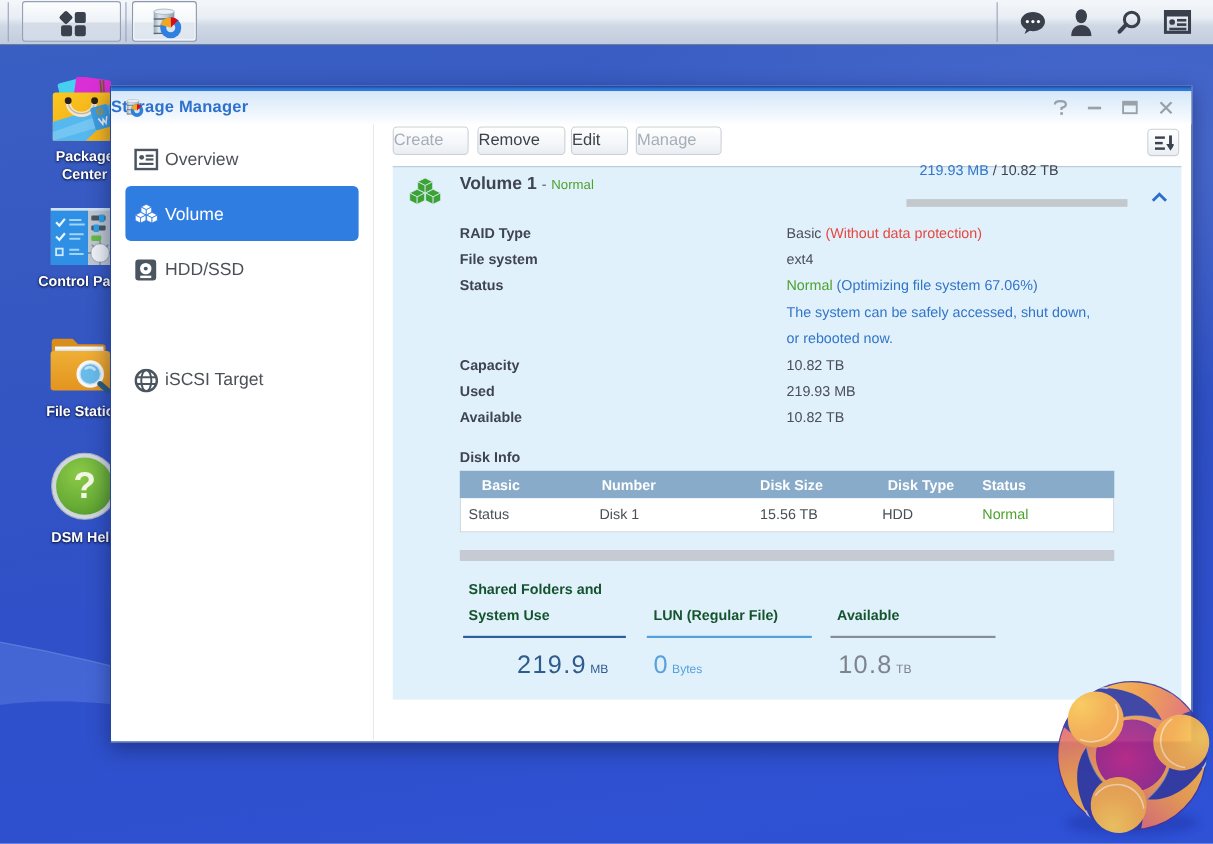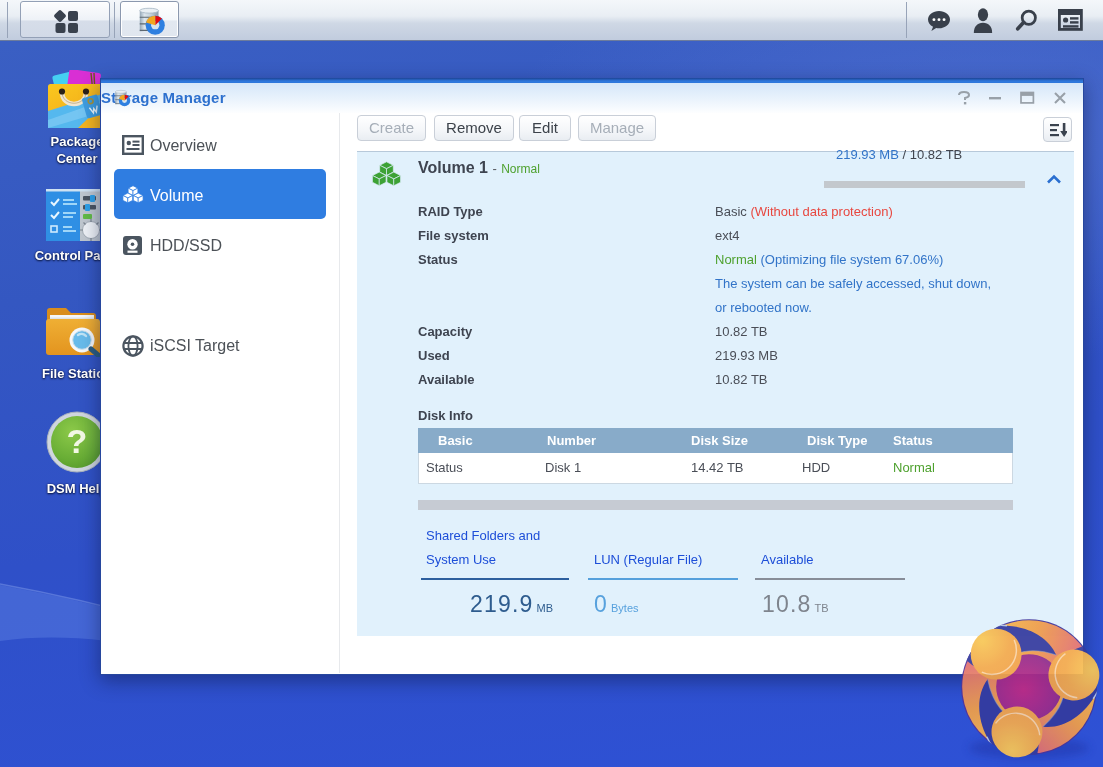--- a/index.html
+++ b/index.html
@@ -38,32 +38,32 @@
   #side{left:0;top:35px;width:238px;height:560px;background:#fff;}
   #sidediv{left:238px;top:35px;width:1px;height:560px;background:#e7e9ec;}
   .sitem{left:0;width:238px;height:50px;color:#4c5157;font-size:16px;}
   .sitem .sico{left:21px;top:15px;}
   .sitem .stext{left:49px;top:17px;}
   #selrect{left:13px;top:56px;width:212px;height:50px;background:#2f7de1;border-radius:5px;}
 
   
   .btn{top:37px;height:26px;border:1px solid #c9cfd8;border-radius:4px;box-sizing:border-box;
     background:linear-gradient(#ffffff,#f4f6f9 60%,#e9edf2);
-    font-size:15px;color:#3c424a;text-align:center;line-height:24px;}
+    font-size:15px;color:#3c424a;line-height:24px;}
   .btn.dis{color:#a6aeb8;}
 
   
   #panel{left:256px;top:73px;width:717px;height:485px;background:#e1f1fc;border-top:1px solid #b7c9da;box-sizing:border-box;}
   .lbl{font-size:13px;font-weight:bold;color:#3e4450;}
   .val{font-size:13px;color:#4a4e57;}
   .blue{color:#3274c8;}
   .green{color:#4ea12e;}
   .red{color:#e8473f;}
   .thead{font-size:13px;font-weight:bold;color:#fff;}
-  .leg{font-size:13px;color:#1d4ed8;}
+  .leg{font-size:13px;color:#14532d;font-weight:bold;}
   .bigv{font-size:23px;line-height:23px;letter-spacing:1.2px;}
   .bigv .unit{font-size:11px;letter-spacing:0;margin-left:3px;}
 </style>
 </head>
 <body>
 <div id="stage">
   <svg width="0" height="0" style="position:absolute">
     <defs>
       <g id="cubes">
         <path d="M18 1 L26 5 L18 9 L10 5 Z"></path>
@@ -294,21 +294,21 @@
       <div class="abs lbl" style="left:317px;top:330px;">Disk Info</div>
       <div class="abs" style="left:317px;top:350px;width:595px;height:25px;background:#88abc9;"></div>
       <div class="abs" style="left:317px;top:375px;width:595px;height:31px;background:#fff;border:1px solid #ccd8e2;border-top:none;box-sizing:border-box;"></div>
       <div class="abs thead" style="left:337px;top:355px;">Basic</div>
       <div class="abs thead" style="left:446px;top:355px;">Number</div>
       <div class="abs thead" style="left:590px;top:355px;">Disk Size</div>
       <div class="abs thead" style="left:706px;top:355px;">Disk Type</div>
       <div class="abs thead" style="left:792px;top:355px;">Status</div>
       <div class="abs val" style="left:325px;top:382px;">Status</div>
       <div class="abs val" style="left:444px;top:382px;">Disk 1</div>
-      <div class="abs val" style="left:590px;top:382px;">14.42 TB</div>
+      <div class="abs val" style="left:590px;top:382px;">15.56 TB</div>
       <div class="abs val" style="left:701px;top:382px;">HDD</div>
       <div class="abs val green" style="left:792px;top:382px;">Normal</div>
 
       <div class="abs" style="left:317px;top:422px;width:595px;height:10px;background:#c6cbd3;"></div>
       <div class="abs leg" style="left:325px;top:450px;">Shared Folders and</div>
       <div class="abs leg" style="left:325px;top:474px;">System Use</div>
       <div class="abs leg" style="left:493px;top:474px;">LUN (Regular File)</div>
       <div class="abs leg" style="left:660px;top:474px;">Available</div>
       <div class="abs" style="left:320px;top:500px;width:148px;height:2px;background:#2d5f9e;"></div>
       <div class="abs" style="left:487px;top:500px;width:150px;height:2px;background:#55a0dc;"></div>

